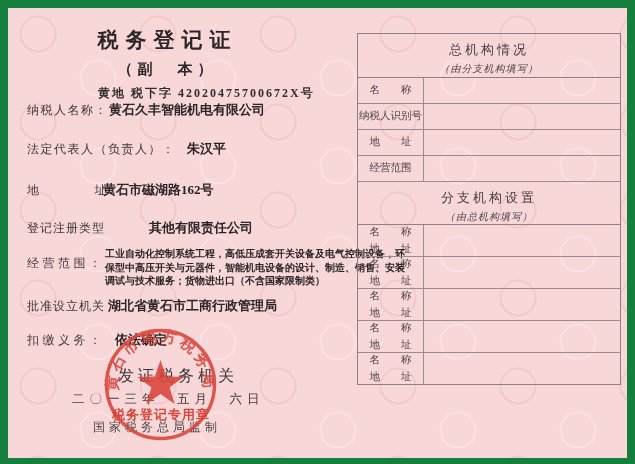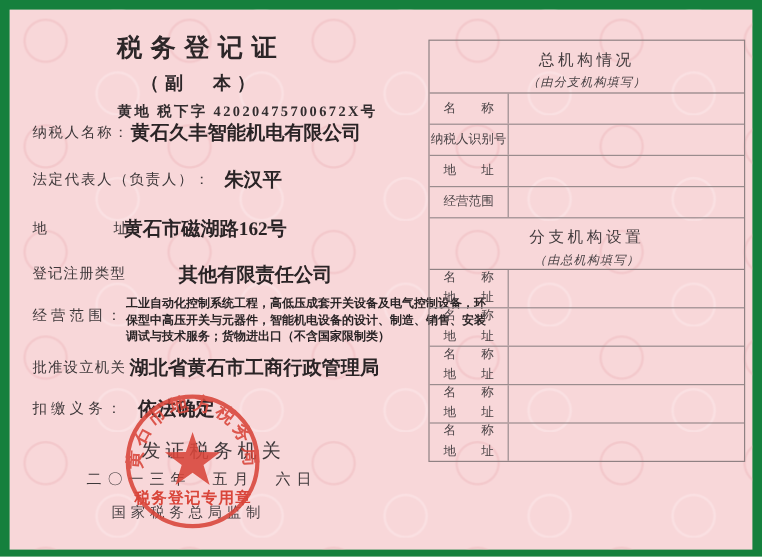--- a/index.html
+++ b/index.html
@@ -20,21 +20,21 @@
     left:52px; top:18px; width:215px; text-align:center;
     font-size:21px; font-weight:bold; letter-spacing:7px; color:#2c2628; white-space:nowrap;
   }
   .subtitle {
     left:52px; top:52px; width:215px; text-align:center;
     font-size:15px; font-weight:bold; letter-spacing:5px; color:#2c2628; white-space:nowrap;
   }
   .cert-no { left:90px; top:77px; font-size:12px; font-weight:bold; letter-spacing:2px; color:#332d2f; white-space:nowrap; }
   .f-label { font-size:12px; letter-spacing:1.5px; color:#3e383a; white-space:nowrap; }
   .f-label.sp3 { letter-spacing:3.5px; }
-  .f-value { font-size:16px; font-weight:bold; color:#2a2426; white-space:nowrap; }
+  .f-value { font-size:13px; font-weight:bold; color:#2a2426; white-space:nowrap; }
   .scope-value {
     font-size:10px; line-height:13.5px; font-weight:bold; color:#2a2426;
     width:300px; white-space:normal; text-align:justify;
   }
   .issuing { left:110px; top:358px; font-size:16px; letter-spacing:4px; color:#3e383a; white-space:nowrap; }
   .issue-date { left:64px; top:383px; font-size:12.5px; letter-spacing:5px; color:#3e383a; white-space:nowrap; }
   .supervision { left:85px; top:411px; font-size:12px; letter-spacing:4px; color:#4a4346; white-space:nowrap; }
 
   
   .stamp-svg { left:80px; top:304px; opacity:0.88; }

